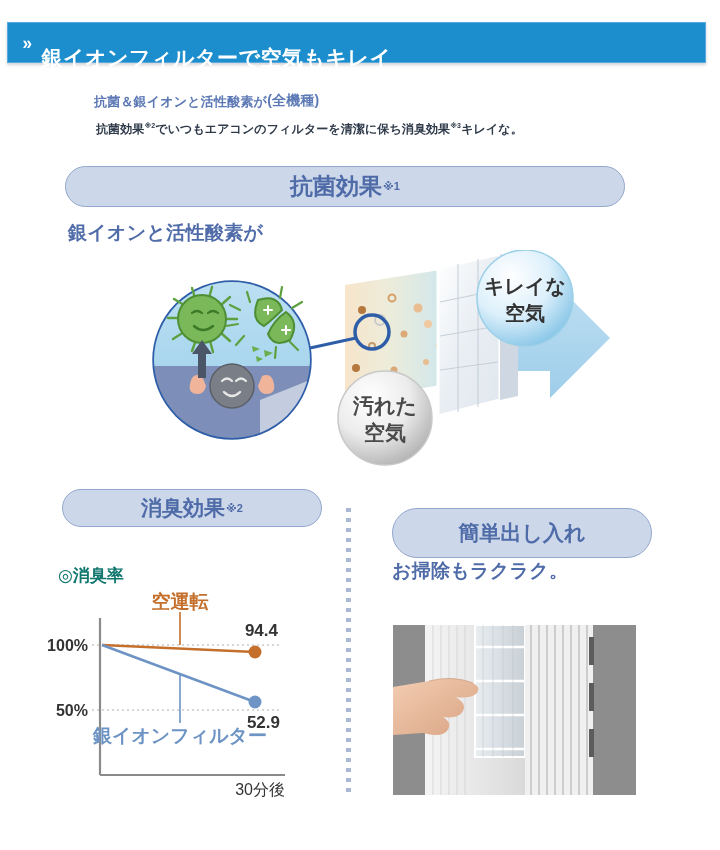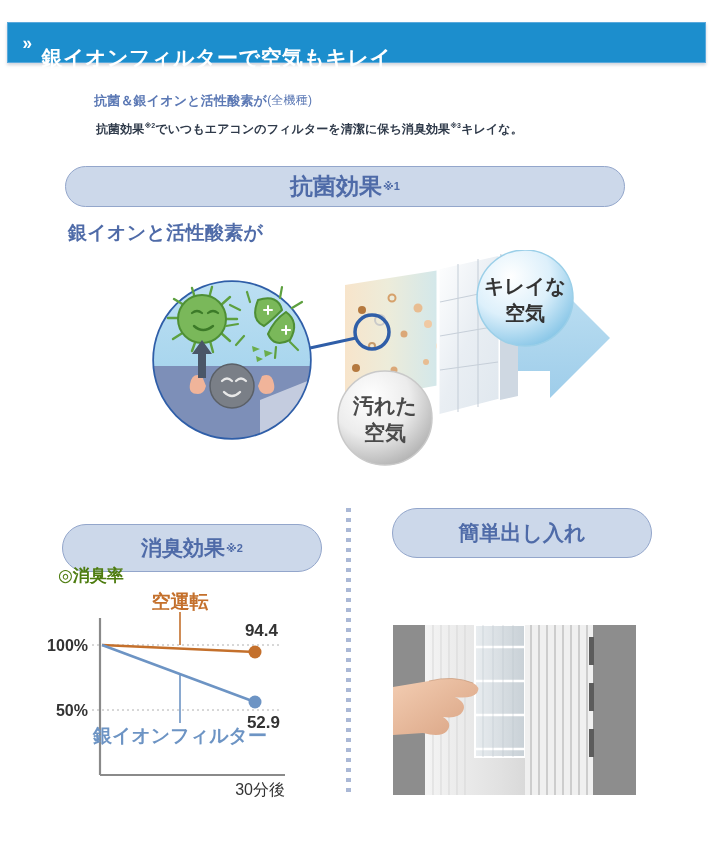--- a/index.html
+++ b/index.html
@@ -54,22 +54,22 @@
     position: absolute;
     left: 94px;
     top: 92px;
     font-size: 13px;
     font-weight: bold;
     color: #5c79b5;
     letter-spacing: 0.2px;
     white-space: nowrap;
   }
   .intro-head .note {
-    font-size: 12px;
-    font-weight: normal;
+    font-size: 14px;
+    font-weight: bold;
     vertical-align: 1px;
   }
   .intro-body {
     position: absolute;
     left: 96px;
     top: 121px;
     font-size: 12px;
     font-weight: bold;
     color: #2f3a4a;
     letter-spacing: 0.1px;
@@ -91,21 +91,21 @@
     align-items: center;
     justify-content: center;
     color: #4f6ba8;
     font-weight: bold;
   }
   #pill-kokin {
     left: 65px; top: 166px; width: 560px; height: 41px;
     font-size: 23px;
   }
   #pill-shoshu {
-    left: 62px; top: 524px; width: 260px; height: 48px;
+    left: 62px; top: 489px; width: 260px; height: 38px;
     font-size: 21px;
   }
   #pill-kantan {
     left: 392px; top: 508px; width: 260px; height: 50px;
     font-size: 21px;
   }
   .pill .note {
     font-size: 11px;
     vertical-align: 8px;
     margin-left: 1px;
@@ -120,21 +120,21 @@
     line-height: 1.42;
     letter-spacing: 0.3px;
   }
   #lead-kokin { left: 68px; top: 220px; }
   #lead-kantan { left: 392px; top: 558px; }
 
   .chart-caption {
     position: absolute;
     left: 58px;
     top: 564px;
-    color: #4d7c0f;
+    color: #0f766e;
     font-size: 17px;
     font-weight: bold;
   }
 
   
   #illustration {
     position: absolute;
     left: 140px;
     top: 250px;
     width: 500px;
@@ -384,20 +384,21 @@
   <text x="140" y="18" text-anchor="middle" font-family="Liberation Sans, sans-serif" font-size="19" font-weight="bold" fill="#c4702c">空運転</text>
   <text x="140" y="152" text-anchor="middle" font-family="Liberation Sans, sans-serif" font-size="19" font-weight="bold" fill="#6d94c4">銀イオンフィルター</text>
 
   <text x="245" y="205" text-anchor="end" font-family="Liberation Sans, sans-serif" font-size="16" fill="#333">30分後</text>
 </svg>
 
 <div class="pill" id="pill-kantan">
   <span>簡単出し入れ</span>
 </div>
 <div class="lead-text" id="lead-kantan">
+  <div>お掃除もラクラク。</div>
 </div>
 
 <svg id="photo" viewBox="0 0 243 170">
   <defs>
     <linearGradient id="panelGrad" x1="0" y1="0" x2="1" y2="0">
       <stop offset="0%" stop-color="#f4f4f4"></stop>
       <stop offset="55%" stop-color="#e2e2e2"></stop>
       <stop offset="100%" stop-color="#cfcfcf"></stop>
     </linearGradient>
     <linearGradient id="filterGrad" x1="0" y1="0" x2="1" y2="0">

